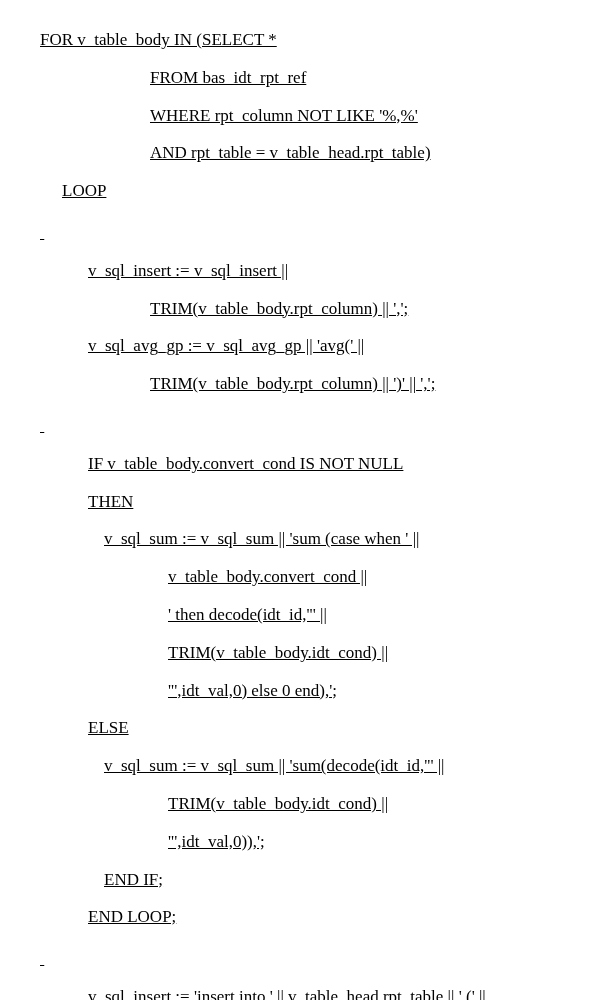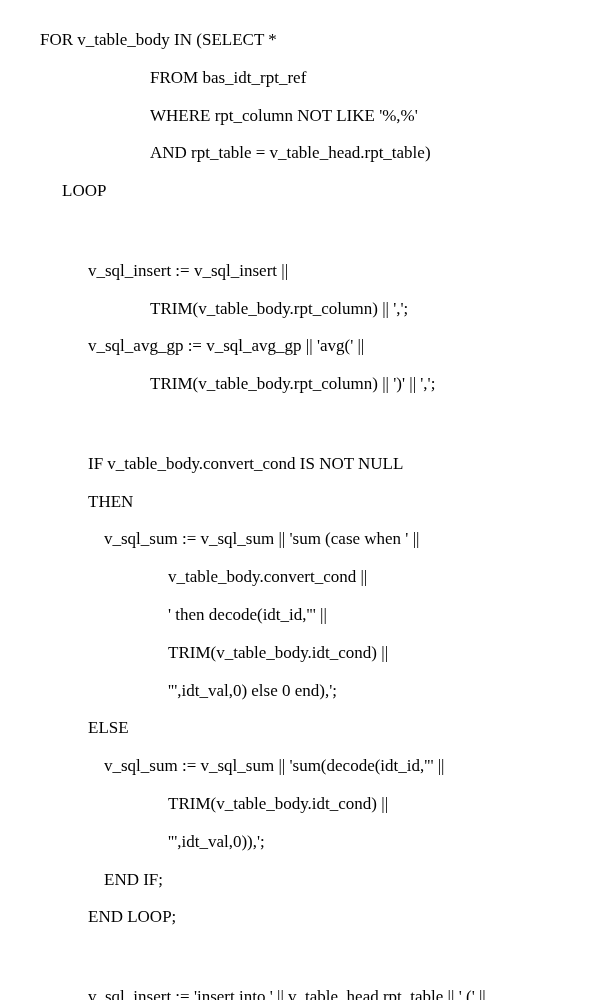--- a/index.html
+++ b/index.html
@@ -10,18 +10,18 @@
     font-family: "Times New Roman", Times, serif;
     font-size: 17px;
     line-height: 1.4;
     color: #000;
     padding: 14px 40px 0 40px;
   }
   .code-block {
     white-space: pre;
     font-family: "Times New Roman", Times, serif;
   }
-  .line { display: block; }
+  .line { display: block; text-decoration: underline; }
 </style>
 </head>
 <body>
 
 <div class="code-block" id="code-container"><span class="line" style="padding-left: 0px; margin-top: 14px;">FOR v_table_body IN (SELECT *</span><span class="line" style="padding-left: 110px; margin-top: 14px;">FROM bas_idt_rpt_ref</span><span class="line" style="padding-left: 110px; margin-top: 14px;">WHERE rpt_column NOT LIKE '%,%'</span><span class="line" style="padding-left: 110px; margin-top: 14px;">AND rpt_table = v_table_head.rpt_table)</span><span class="line" style="padding-left: 22px; margin-top: 14px;">LOOP</span><span class="line" style="padding-left: 0px; margin-top: 18px;">&nbsp;</span><span class="line" style="padding-left: 48px; margin-top: 14px;">v_sql_insert := v_sql_insert ||</span><span class="line" style="padding-left: 110px; margin-top: 14px;">TRIM(v_table_body.rpt_column) || ',';</span><span class="line" style="padding-left: 48px; margin-top: 14px;">v_sql_avg_gp := v_sql_avg_gp || 'avg(' ||</span><span class="line" style="padding-left: 110px; margin-top: 14px;">TRIM(v_table_body.rpt_column) || ')' || ',';</span><span class="line" style="padding-left: 0px; margin-top: 18px;">&nbsp;</span><span class="line" style="padding-left: 48px; margin-top: 14px;">IF v_table_body.convert_cond IS NOT NULL</span><span class="line" style="padding-left: 48px; margin-top: 14px;">THEN</span><span class="line" style="padding-left: 64px; margin-top: 14px;">v_sql_sum := v_sql_sum || 'sum (case when ' ||</span><span class="line" style="padding-left: 128px; margin-top: 14px;">v_table_body.convert_cond ||</span><span class="line" style="padding-left: 128px; margin-top: 14px;">' then decode(idt_id,''' ||</span><span class="line" style="padding-left: 128px; margin-top: 14px;">TRIM(v_table_body.idt_cond) ||</span><span class="line" style="padding-left: 128px; margin-top: 14px;">''',idt_val,0) else 0 end),';</span><span class="line" style="padding-left: 48px; margin-top: 14px;">ELSE</span><span class="line" style="padding-left: 64px; margin-top: 14px;">v_sql_sum := v_sql_sum || 'sum(decode(idt_id,''' ||</span><span class="line" style="padding-left: 128px; margin-top: 14px;">TRIM(v_table_body.idt_cond) ||</span><span class="line" style="padding-left: 128px; margin-top: 14px;">''',idt_val,0)),';</span><span class="line" style="padding-left: 64px; margin-top: 14px;">END IF;</span><span class="line" style="padding-left: 48px; margin-top: 14px;">END LOOP;</span><span class="line" style="padding-left: 0px; margin-top: 18px;">&nbsp;</span><span class="line" style="padding-left: 48px; margin-top: 14px;">v_sql_insert := 'insert into ' || v_table_head.rpt_table || ' (' ||</span></div>
 
 </body></html>

